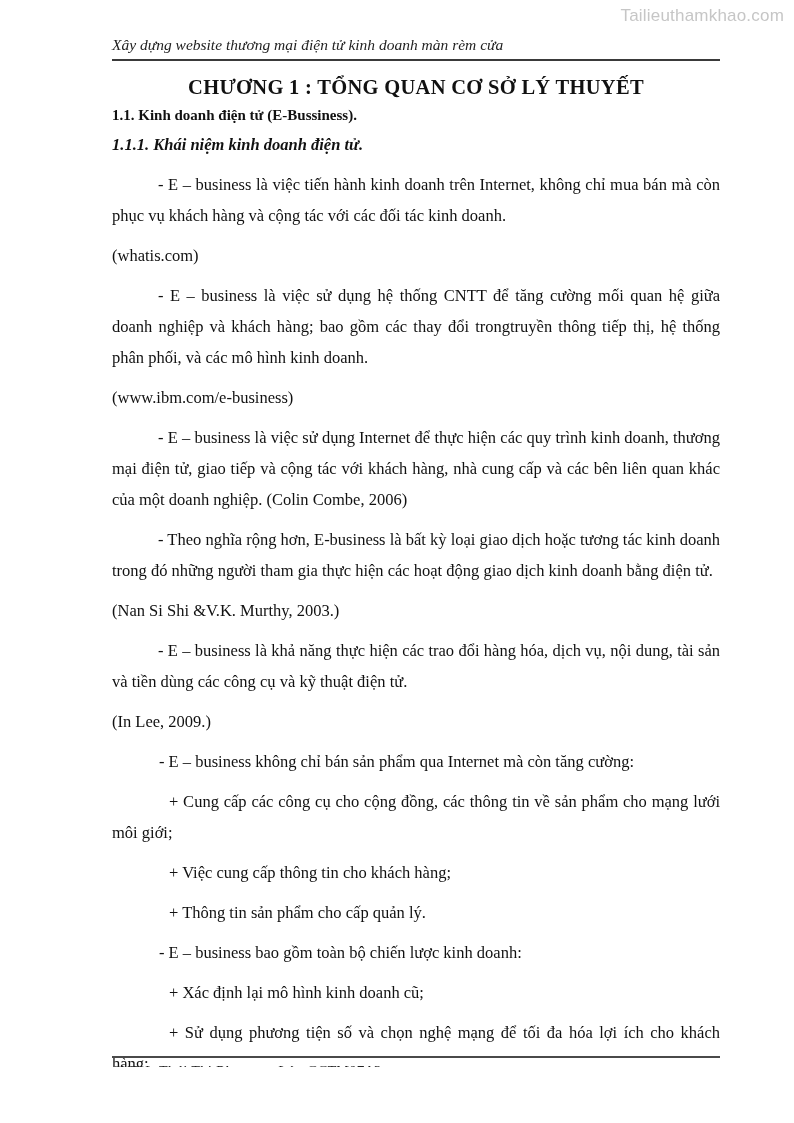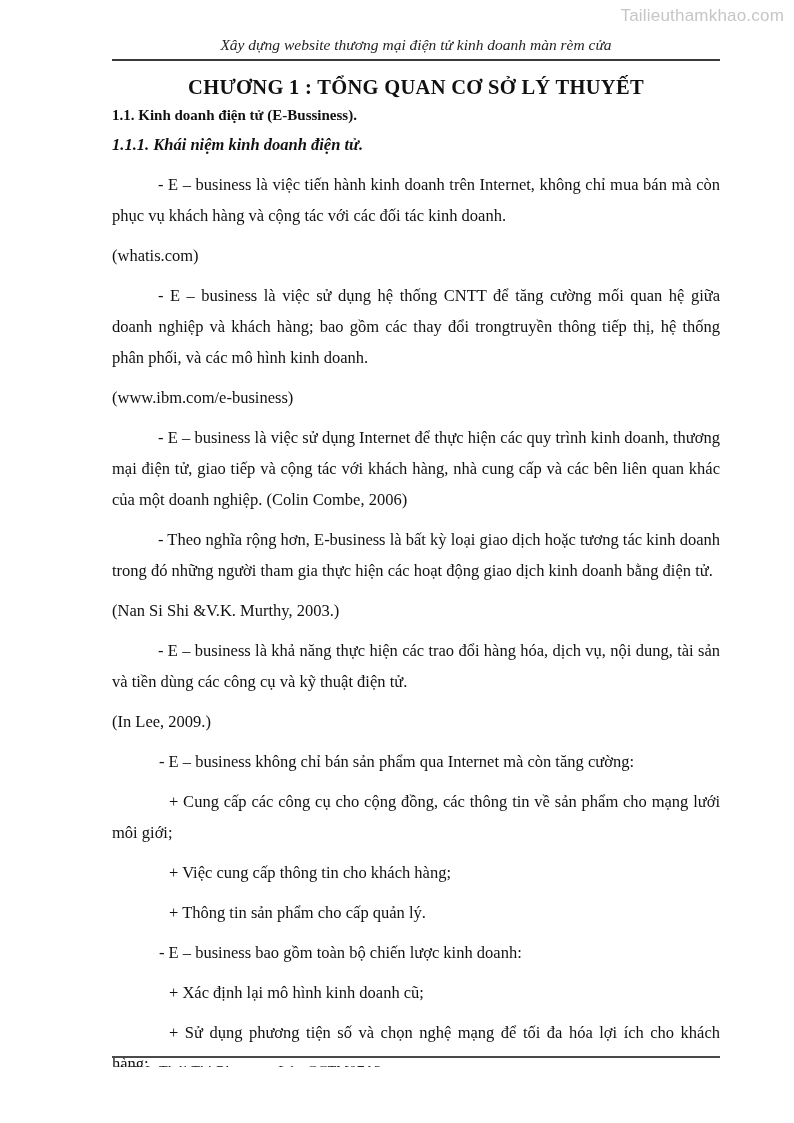--- a/index.html
+++ b/index.html
@@ -21,21 +21,20 @@
     letter-spacing:0.2px;
   }
   .running-header {
     position:absolute;
     left:112px; width:608px; top:36px;
     font-style:italic;
     font-size:15.5px;
     padding-bottom:5px;
     border-bottom:2px solid #3a3a3a;
     color:#222;
-    text-align:center;
   }
   .content {
     position:absolute;
     left:112px; width:608px; top:74px;
   }
   .chapter-title {
     text-align:center;
     font-weight:bold;
     font-size:20.5px;
     line-height:26px;

